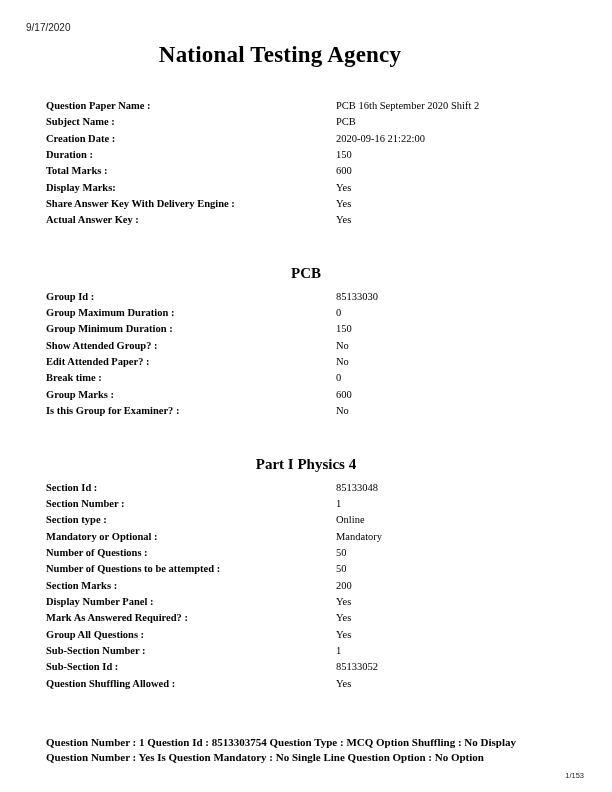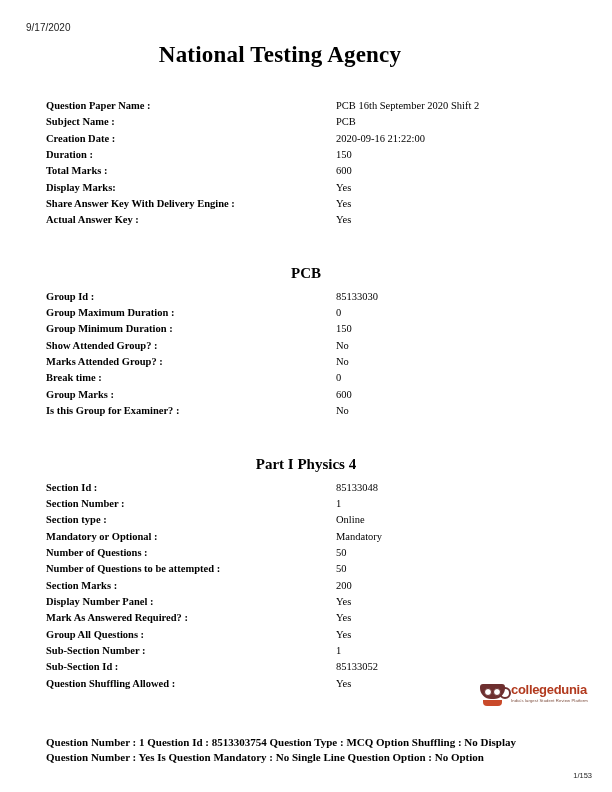--- a/index.html
+++ b/index.html
@@ -25,21 +25,21 @@
     position: absolute;
     top: 22px;
     left: 26px;
     font-family: "Liberation Sans", sans-serif;
     font-size: 10px;
     color: #222;
   }
   .page-footer {
     position: absolute;
     bottom: 12px;
-    right: 20px;
+    right: 28px;
     font-family: "Liberation Sans", sans-serif;
     font-size: 7.5px;
     color: #222;
   }
   .doc-title {
     position: absolute;
     top: 42px;
     left: 0;
     width: 560px;
     text-align: center;
@@ -227,21 +227,21 @@
         </tr>
         <tr>
           <td class="k">Group Minimum Duration :</td>
           <td class="v">150</td>
         </tr>
         <tr>
           <td class="k">Show Attended Group? :</td>
           <td class="v">No</td>
         </tr>
         <tr>
-          <td class="k">Marks Attended Group? :</td>
+          <td class="k">Edit Attended Paper? :</td>
           <td class="v">No</td>
         </tr>
         <tr>
           <td class="k">Break time :</td>
           <td class="v">0</td>
         </tr>
         <tr>
           <td class="k">Group Marks :</td>
           <td class="v">600</td>
         </tr>
@@ -315,26 +315,16 @@
       </tbody>
     </table>
 
   </div>
 
   <div class="q-block">
     <div>Question Number : 1 Question Id : 8513303754 Question Type : MCQ Option Shuffling : No Display</div>
     <div>Question Number : Yes Is Question Mandatory : No Single Line Question Option : No Option</div>
   </div>
 
-  <div class="logo">
-    <div class="logo-mark">
-      <div class="logo-cup"></div>
-      <div class="logo-eye1"></div>
-      <div class="logo-eye2"></div>
-      <div class="logo-base"></div>
-    </div>
-    <div class="logo-text">collegedunia</div>
-    <div class="logo-sub">India's largest Student Review Platform</div>
-  </div>
 
   <div class="page-footer">1/153</div>
 
 </div>
 
 </body></html>

